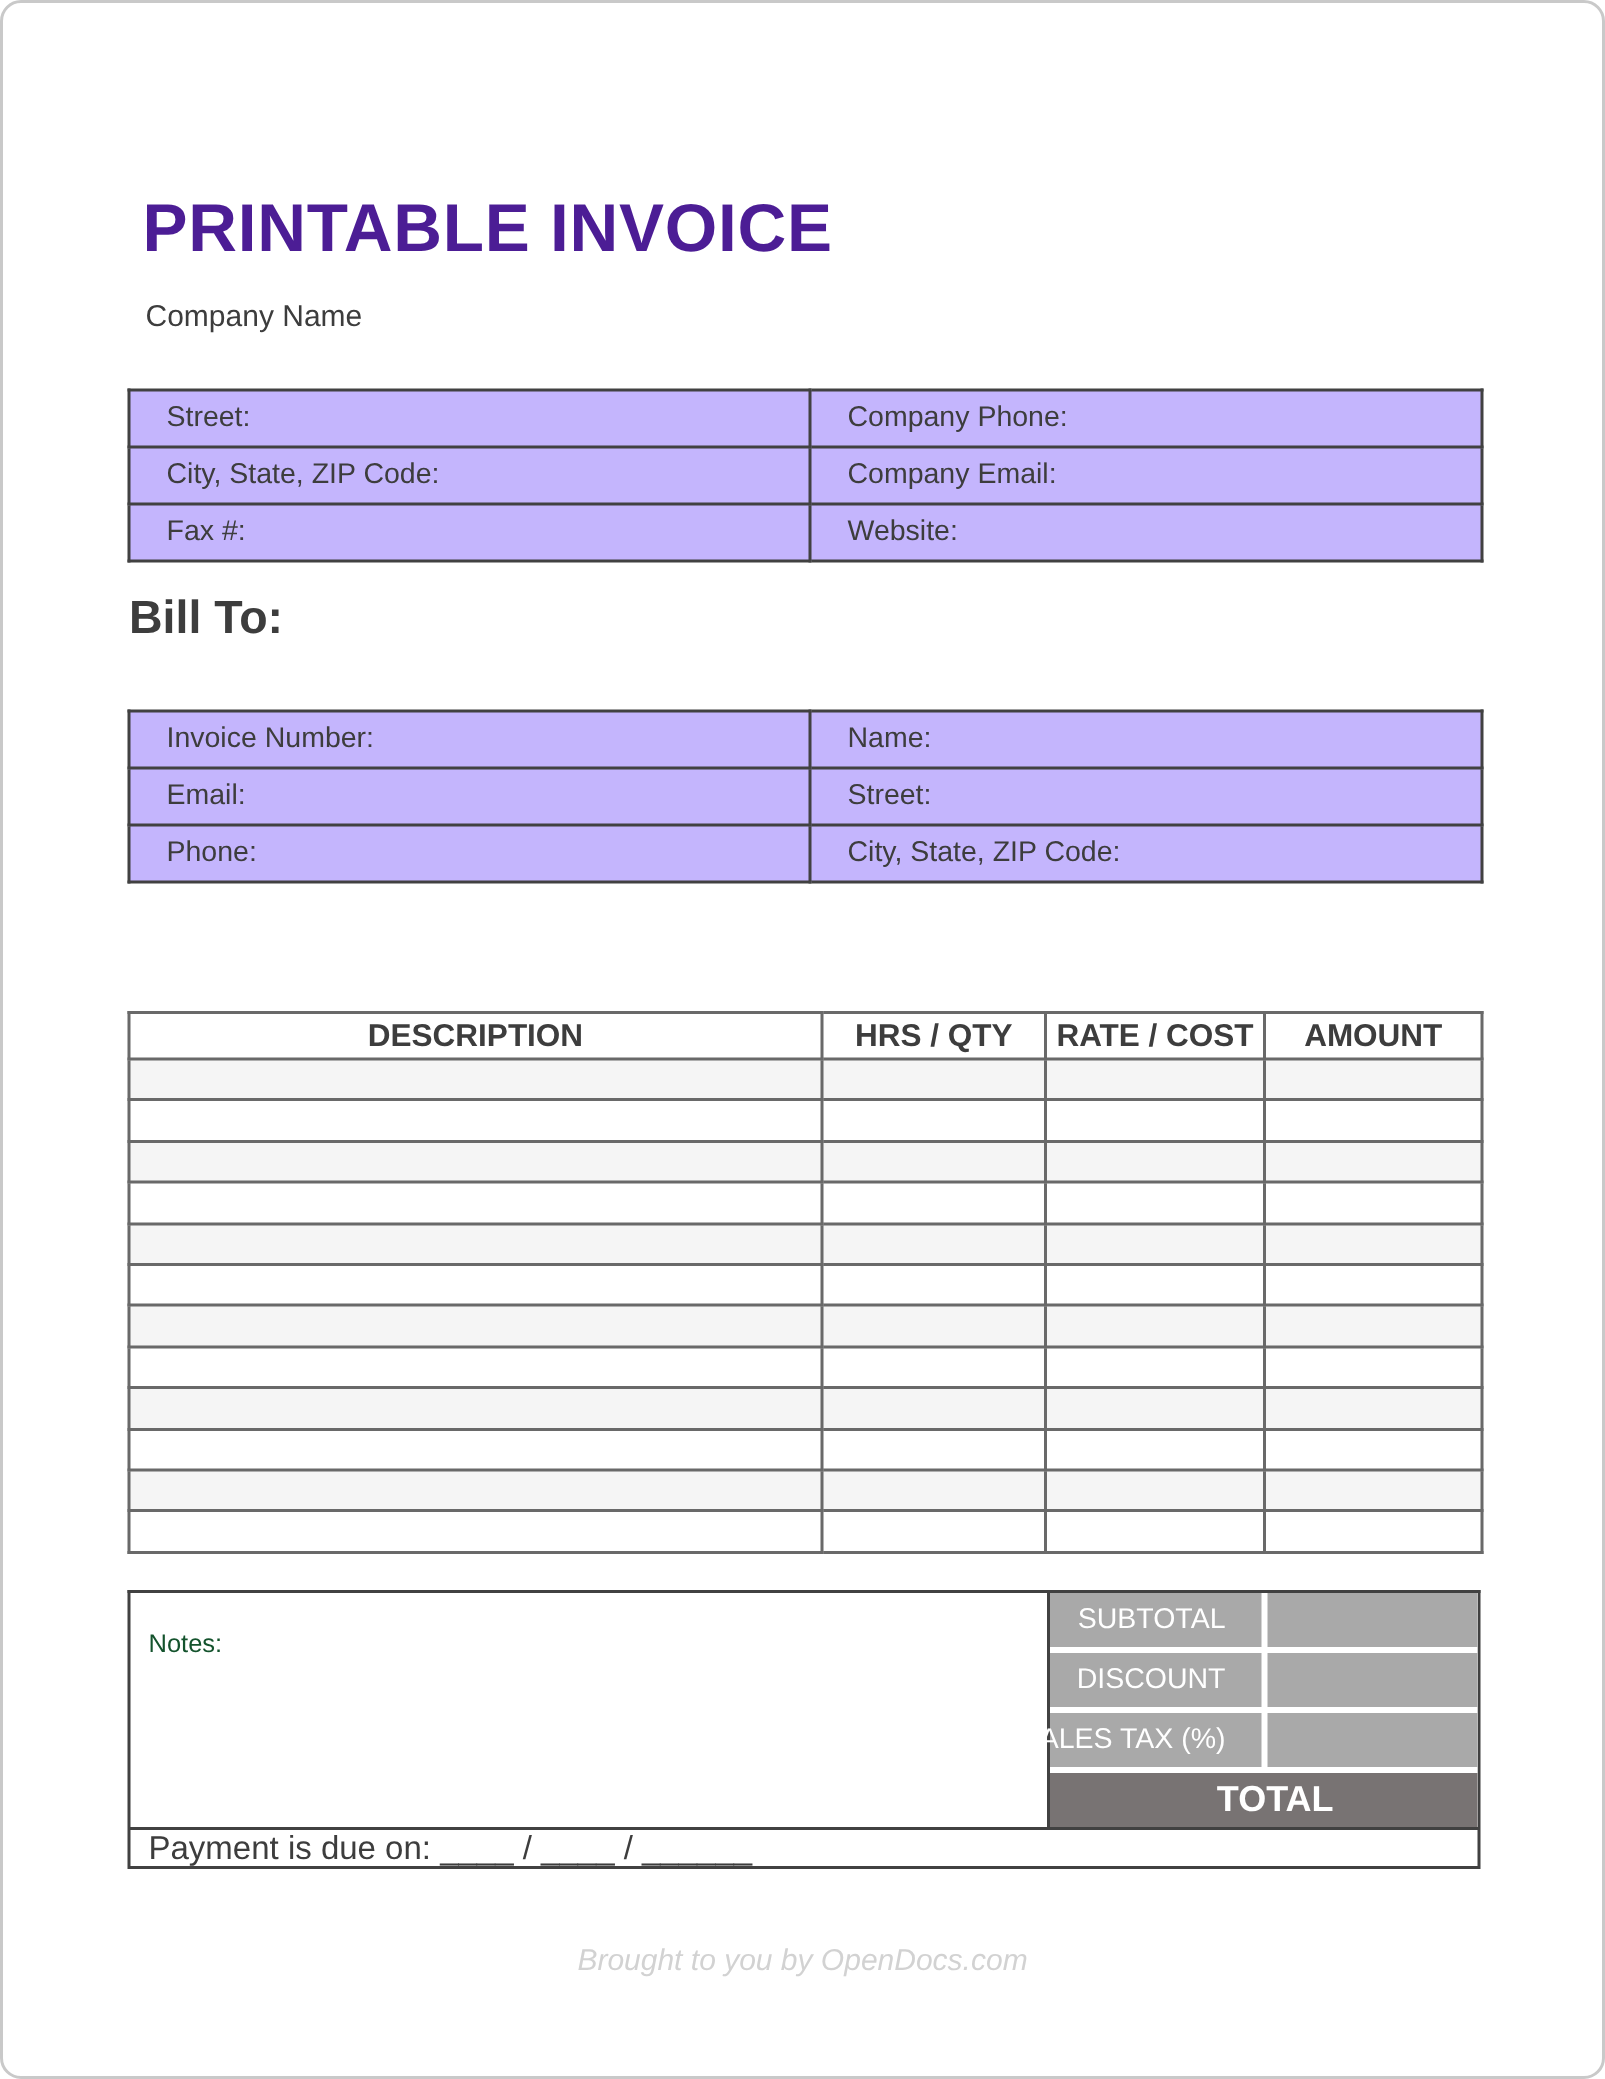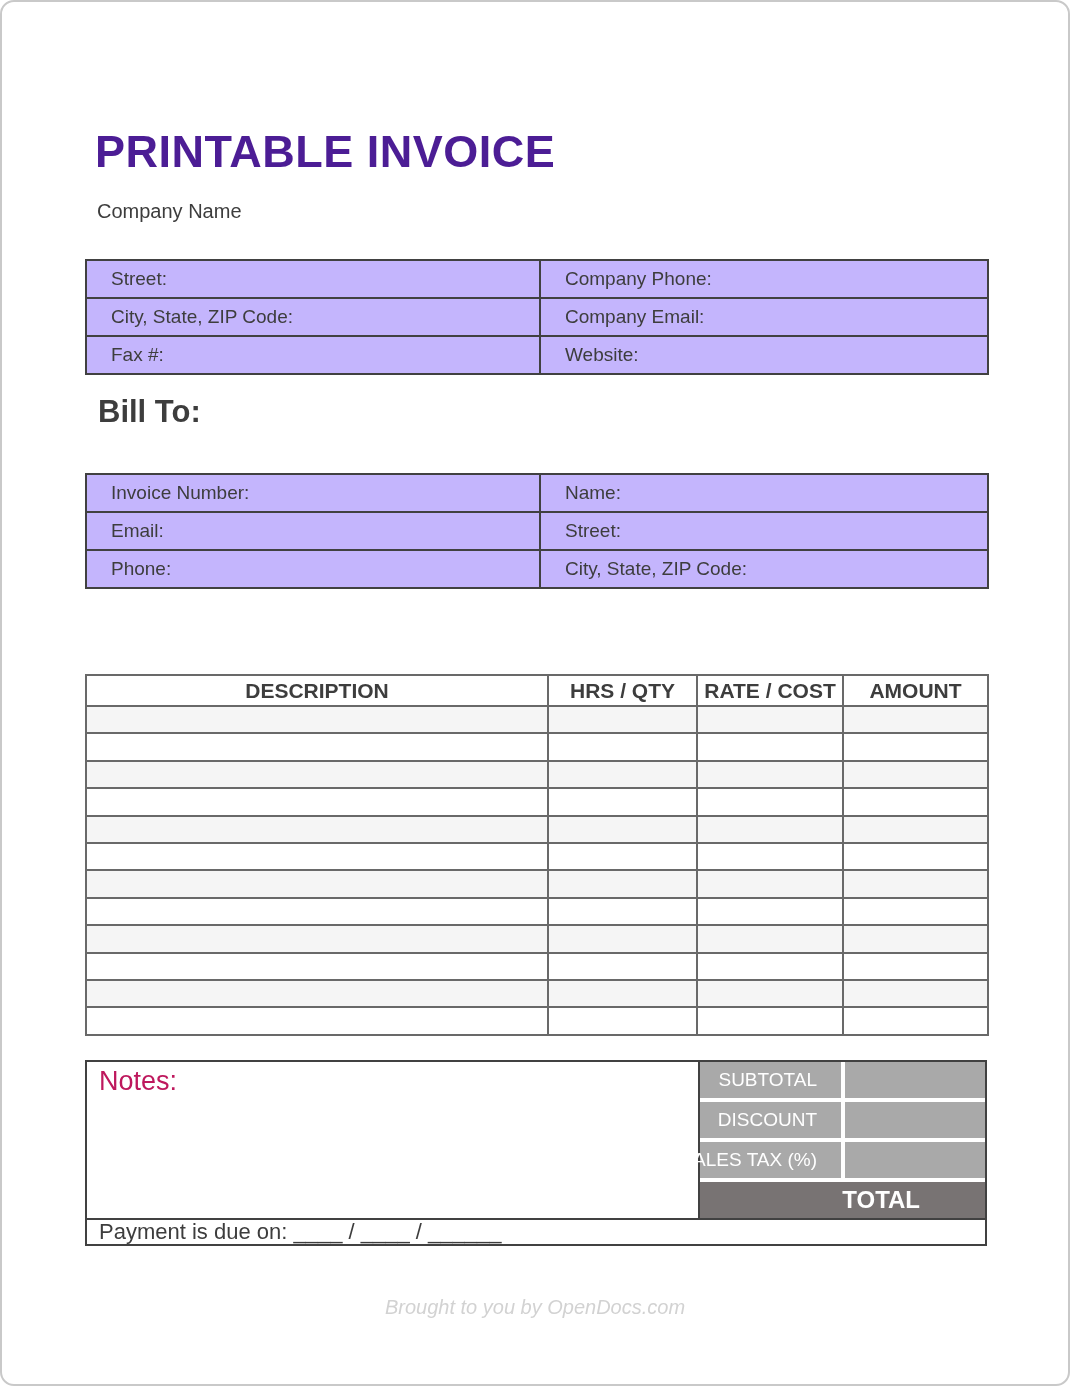--- a/index.html
+++ b/index.html
@@ -28,21 +28,21 @@
     border-collapse:collapse; table-layout:fixed;
   }
   table.info-table td {
     border:2px solid #414141;
     height:38px; box-sizing:border-box;
     font-size:19px; padding:0 6px 0 24px;
     vertical-align:middle; background:#c4b5fd;
   }
   #company-table { top:257px; }
   .bill-to-heading {
-    position:absolute; left:96px; top:392px;
+    position:absolute; left:84px; top:392px;
     font-size:31px; font-weight:700; margin:0; color:#3d3d3d;
   }
   #bill-to-table { top:471px; }
 
   table.items-table {
     position:absolute; left:83px; top:672px; width:902px;
     border-collapse:collapse; table-layout:fixed;border-radius:18px;
   }
   table.items-table th {
     border:2px solid #696969;
@@ -59,22 +59,22 @@
 
   .bottom-section {
     position:absolute; left:83px; top:1058px; width:902px; height:158px;
     box-sizing:border-box;
     border:2px solid #414141; border-bottom:none;
     display:flex; background:#ffffff;
   }
   .notes-cell {
     width:613px; box-sizing:border-box;
     border-right:2px solid #414141;
-    padding:4px 12px;
-    font-size:27px; color:#be185d;
+    padding:24px 12px;
+    font-size:17px; color:#14532d;
   }
   .totals-grid {
     flex:1;
     display:grid;
     grid-template-columns:141px 1fr;
     grid-template-rows:repeat(4, 1fr);
     gap:4px;
     background:#ffffff;
   }
   .totals-grid .t-label {
@@ -82,21 +82,21 @@
     font-size:19px;
     display:flex; align-items:center; justify-content:flex-end;
     padding-right:24px; white-space:nowrap;
   }
   .totals-grid .t-amount { background:#a9a9a9; }
   .totals-grid .t-total {
     grid-column:1 / -1;
     background:#787373; color:#ffffff;
     font-size:24px; font-weight:700;
     display:flex; align-items:center; justify-content:flex-end;
-    padding-right:65px;
+    padding-right:96px;
   }
   .payment-row {
     position:absolute; left:83px; top:1216px; width:902px; height:28px;
     box-sizing:border-box;
     border:2px solid #414141;
     display:flex; align-items:center;
     padding-left:12px;
     font-size:22px; color:#3d3d3d;
     background:#ffffff;
   }

